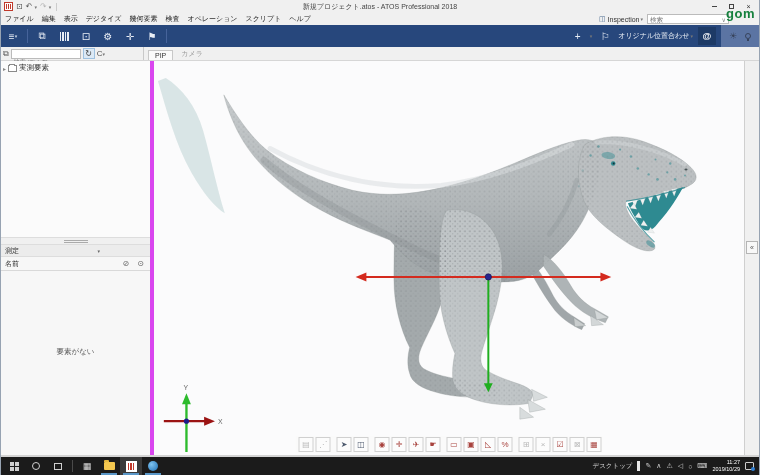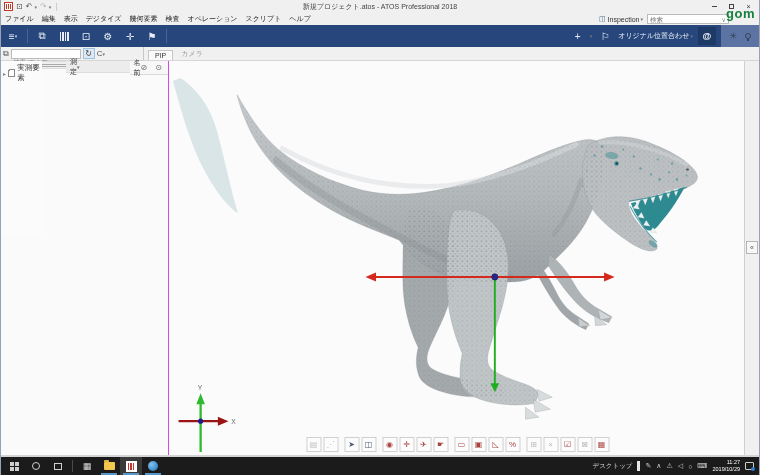--- a/index.html
+++ b/index.html
@@ -51,21 +51,21 @@
 .fsearch{width:70px;height:10px;border:1px solid #bbb;background:#fff}
 .fsearch input{width:100%;height:100%;border:none;outline:none;font-size:6px;color:#999;background:transparent;padding:0 2px}
 .refresh-btn{width:12px;height:11px;border:1px solid #9ec1e0;background:#dcE9f5;color:#444;font-size:8px;line-height:9px;text-align:center}
 .cbtn{display:flex;align-items:center;font-size:8px;color:#555;gap:1px}
 .tabs-zone{flex:1;display:flex;align-items:flex-end;gap:2px;padding-left:4px}
 .vtab{font-size:7px;padding:1px 6px 1px 6px;color:#333}
 .vtab.active{background:#fafafa;border:1px solid #c8c8c8;border-bottom:none}
 .vtab.inactive{color:#9a9a9a}
 
 .content{flex:1;display:flex;min-height:0;border-bottom:2px solid #d4d4d4}
-.left-panel{width:168px;flex:0 0 auto;display:flex;flex-direction:row;background:#fafafa;border-right:1px solid #d946ef}
+.left-panel{width:153px;flex:0 0 auto;display:flex;flex-direction:column;background:#fafafa;border-right:4px solid #d946ef}
 .tree{height:176px;background:#fbfbfb;padding:2px 2px;font-size:7.5px;color:#333}
 .tree-item{display:flex;align-items:center;gap:2px}
 .expander{color:#888;font-size:6px}
 .folder{width:9px;height:7px;border:1px solid #8a8a8a;position:relative;background:#fff}
 .folder:before{content:"";position:absolute;top:-2px;left:0;width:4px;height:1px;border:1px solid #8a8a8a;border-bottom:none;background:#fff}
 .splitter{height:8px;display:flex;align-items:center;justify-content:center;background:#f0f0f0;border-top:1px solid #ddd;border-bottom:1px solid #ddd}
 .splitter i{width:24px;height:3px;border-top:1px solid #aaa;border-bottom:1px solid #aaa}
 .measure-row{height:12px;background:#ececec;display:flex;align-items:center;font-size:7px;color:#333;padding:0 4px;border-bottom:1px solid #ddd}
 .measure-row .caret{margin-left:auto;margin-right:46px;font-size:5px;color:#666}
 .name-header{height:14px;background:#f7f7f7;display:flex;align-items:center;font-size:7px;color:#333;padding:0 4px;border-bottom:1px solid #d9d9d9}
@@ -232,20 +232,21 @@
         <span>測定</span>
         <span class="caret">▾</span>
       </div>
       <div class="name-header">
         <span>名前</span>
         <span class="nh-icons">
           <span>⊘</span>
           <span>⊙</span>
         </span>
       </div>
+      <div class="elist">要素がない</div>
     </div>
 
     <div class="viewport">
       <svg viewBox="0 0 600 396" preserveAspectRatio="none">
         <defs>
           <pattern id="scales" width="5" height="5" patternUnits="userSpaceOnUse">
             <circle cx="1.2" cy="1.2" r="0.9" fill="#5f6568" opacity="0.20"></circle>
             <circle cx="3.7" cy="3.7" r="0.7" fill="#70777a" opacity="0.16"></circle>
           </pattern>
           <linearGradient id="bodyg" x1="0" y1="0" x2="0" y2="1">

